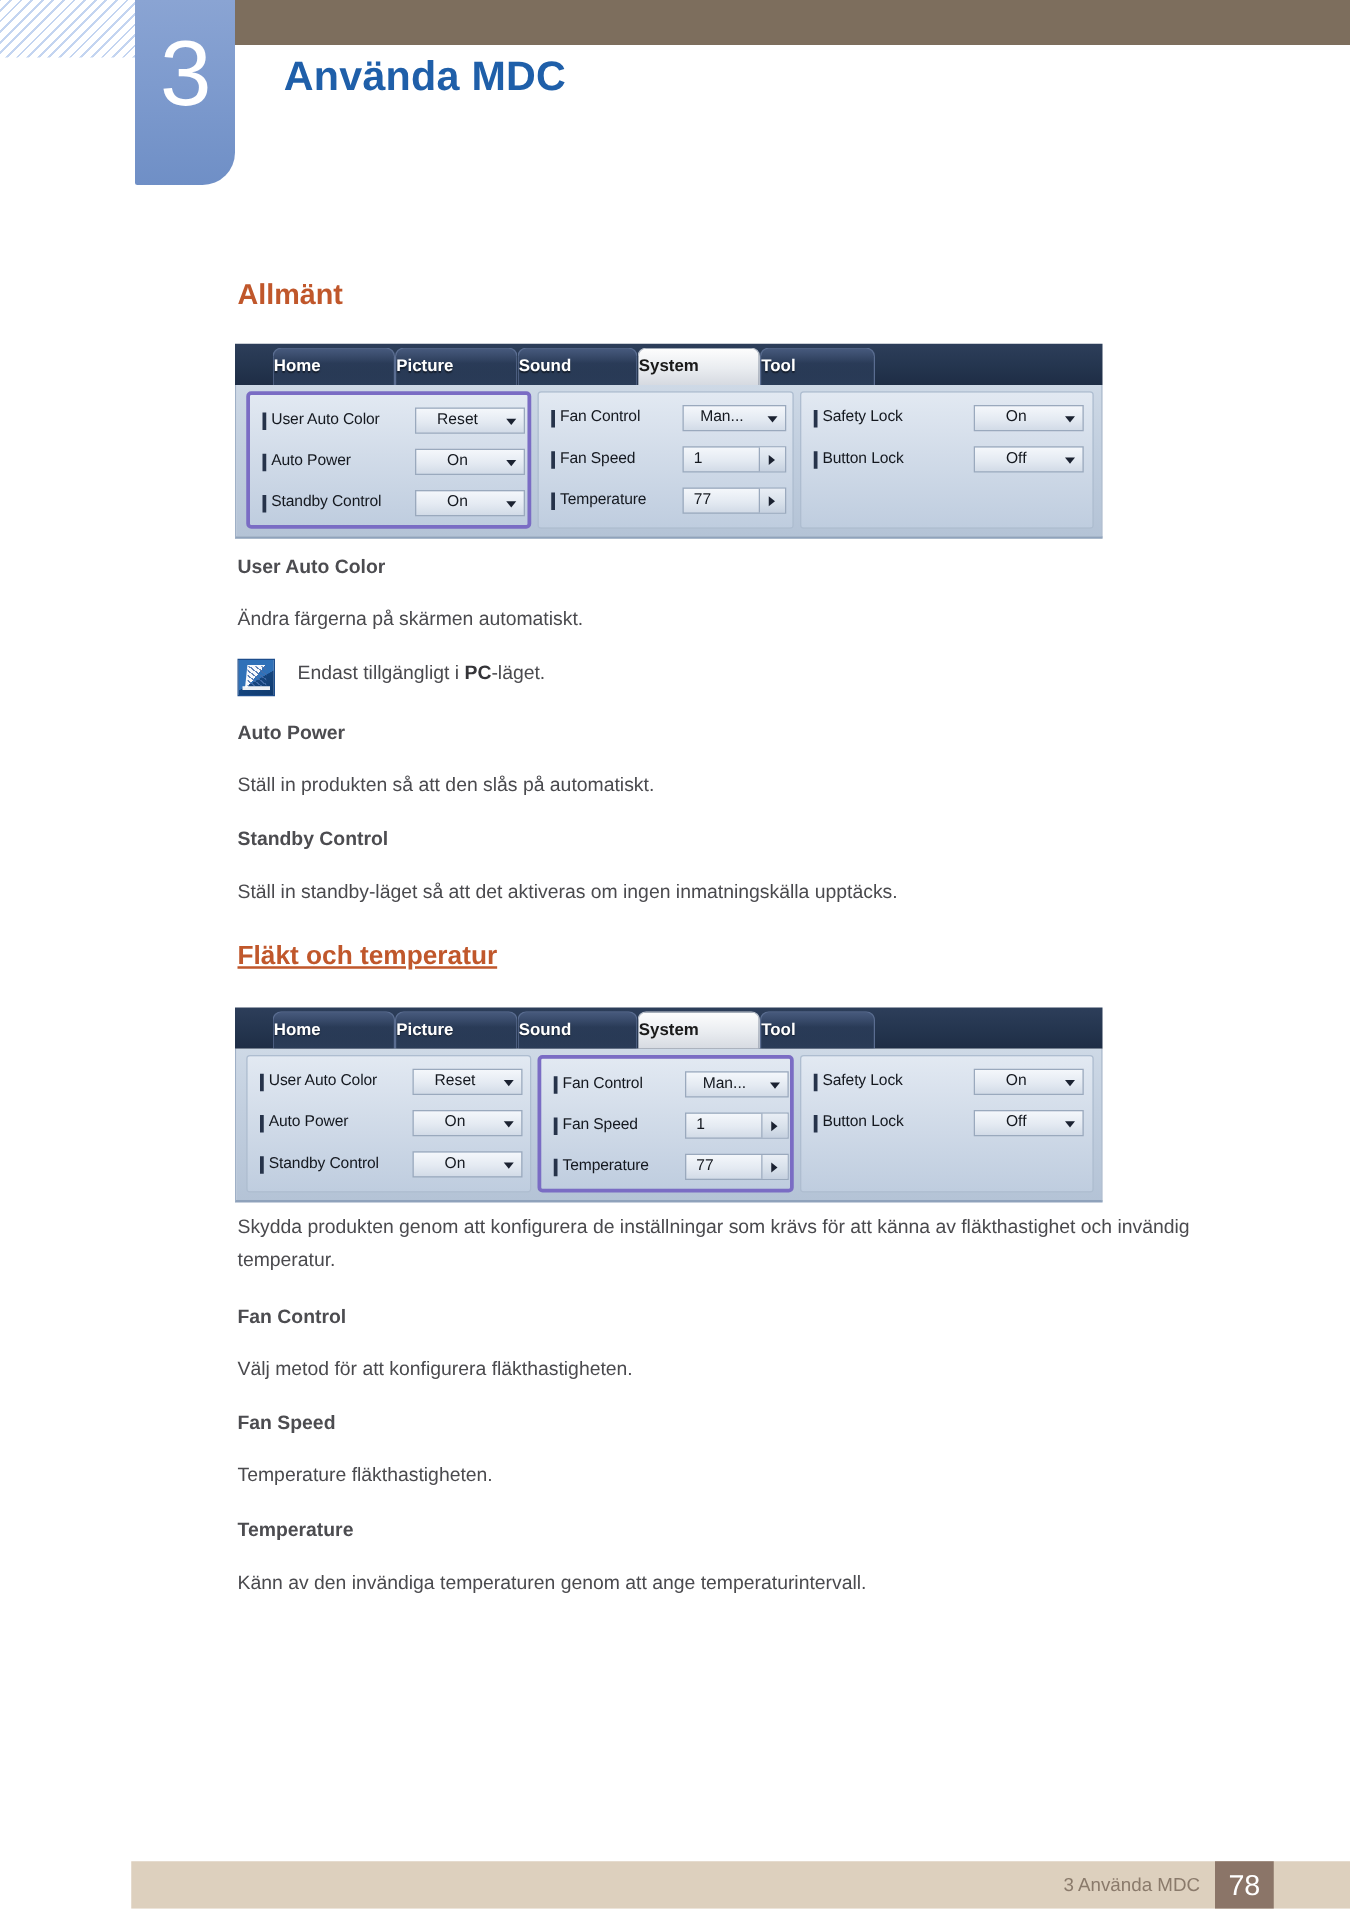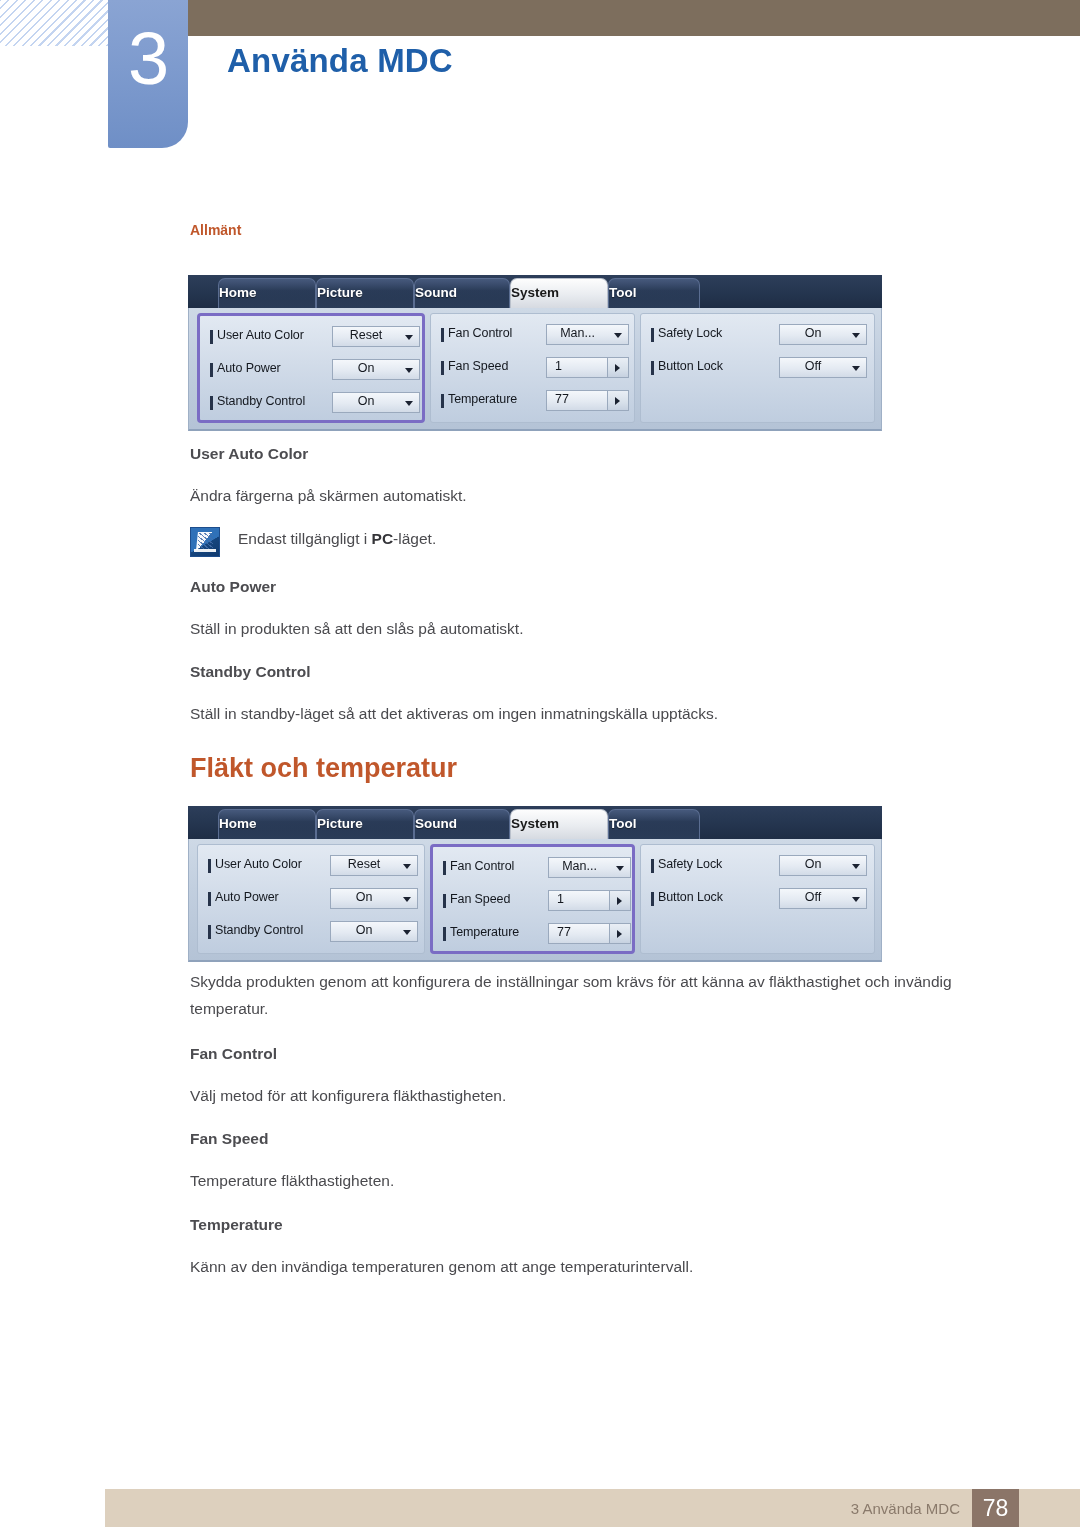--- a/index.html
+++ b/index.html
@@ -62,22 +62,22 @@
     letter-spacing: .2px;
   }
 
   .sec-head {
     position: absolute;
     left: 190px;
     color: #c0572b;
     font-weight: 700;
     white-space: nowrap;
   }
-  .sec-head.lvl2 { font-size: 14px; }
-  .sec-head.lvl1 { font-size: 27px; }
+  .sec-head.lvl2 { font-size: 23px; }
+  .sec-head.lvl1 { font-size: 21px; text-decoration: underline; }
 
   .sub-head {
     position: absolute;
     left: 190px;
     font-size: 15.5px;
     font-weight: 700;
     color: #4c4c50;
     white-space: nowrap;
   }
   .body-text {

